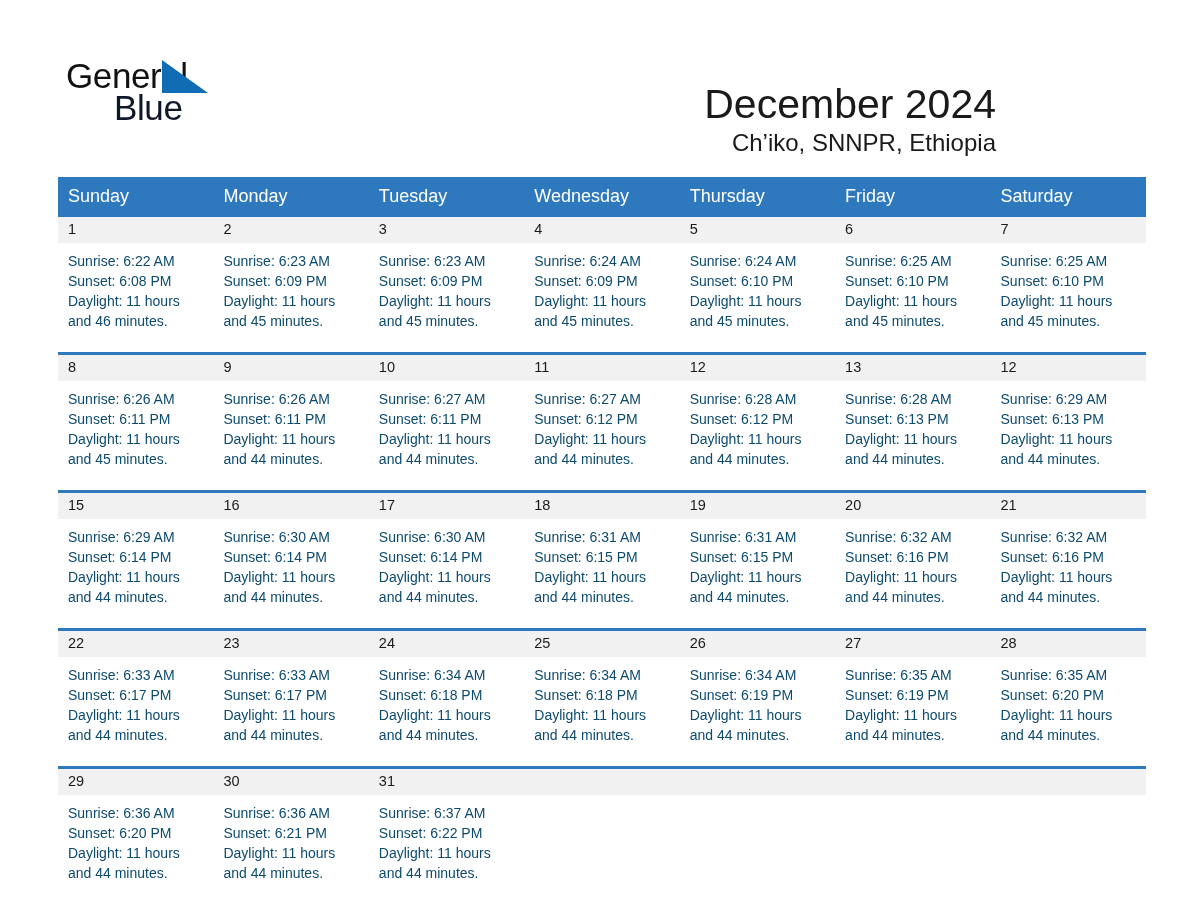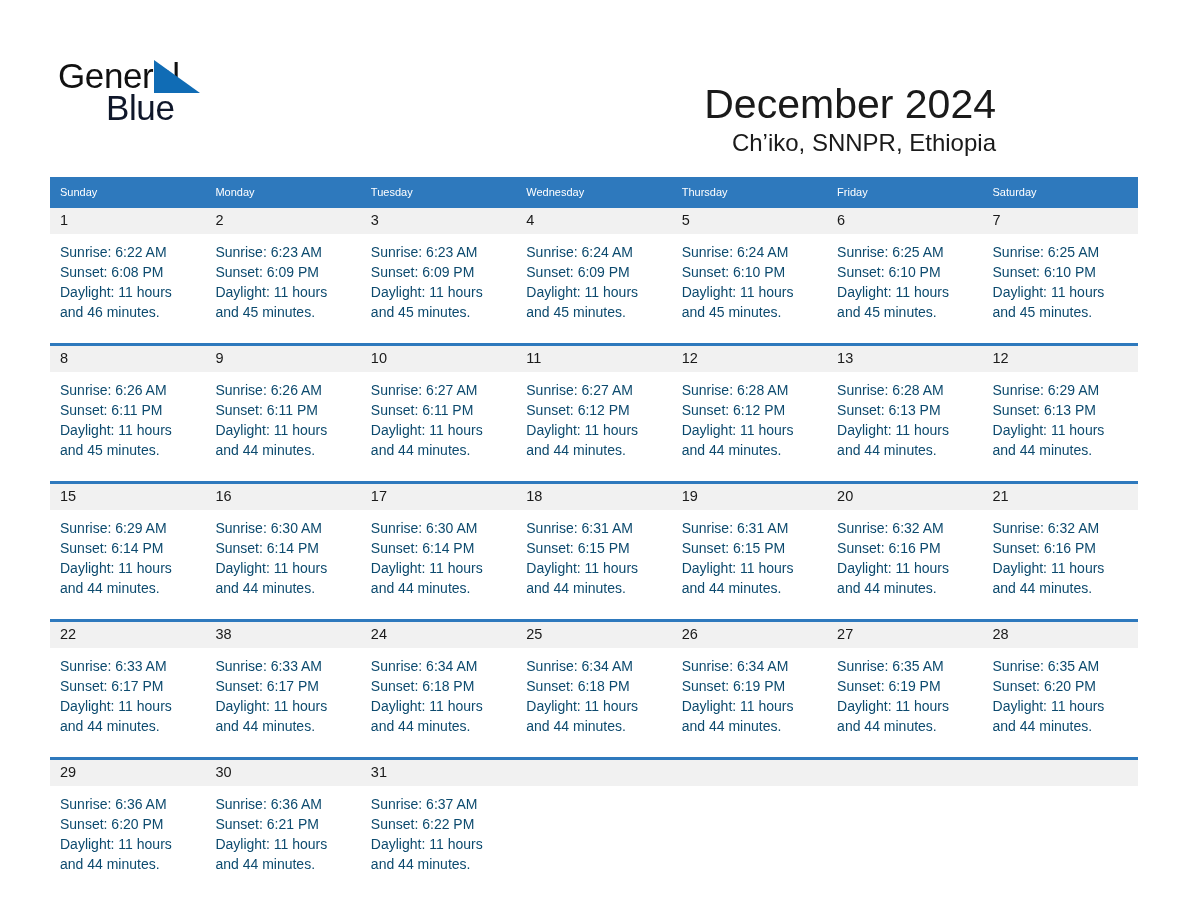--- a/index.html
+++ b/index.html
@@ -12,20 +12,21 @@
     height: 918px;
     font-family: "Liberation Sans", sans-serif;
     color: #000000;
     overflow: hidden;
   }
   .page {
     position: relative;
     width: 1048px;
     height: 918px;
     box-sizing: border-box;
+    padding-left: 8px;
   }
 
   
   .header {
     display: flex;
     align-items: flex-start;
     justify-content: space-between;
     padding: 44px 52px 0 58px;
     box-sizing: border-box;
   }
@@ -90,21 +91,21 @@
     box-sizing: border-box;
   }
   .dow-row {
     display: flex;
     background: #2e79bd;
   }
   .dow-cell {
     flex: 1 1 0;
     min-width: 0;
     color: #ffffff;
-    font-size: 11px;
+    font-size: 18px;
     padding: 8px 0 9px 10px;
     box-sizing: border-box;
     line-height: 1.3;
   }
 
   .week {
     display: flex;
     border-top: 3px solid #2e79bd;
   }
   .week.first { border-top: none; }
@@ -342,21 +343,21 @@
         <div class="week">
           <div class="day-cell">
             <div class="day-num-bar">22</div>
             <div class="day-body">
               <div>Sunrise: 6:33 AM</div>
               <div>Sunset: 6:17 PM</div>
               <div class="daylight-line">Daylight: 11 hours and 44 minutes.</div>
             </div>
           </div>
           <div class="day-cell">
-            <div class="day-num-bar">38</div>
+            <div class="day-num-bar">23</div>
             <div class="day-body">
               <div>Sunrise: 6:33 AM</div>
               <div>Sunset: 6:17 PM</div>
               <div class="daylight-line">Daylight: 11 hours and 44 minutes.</div>
             </div>
           </div>
           <div class="day-cell">
             <div class="day-num-bar">24</div>
             <div class="day-body">
               <div>Sunrise: 6:34 AM</div>

